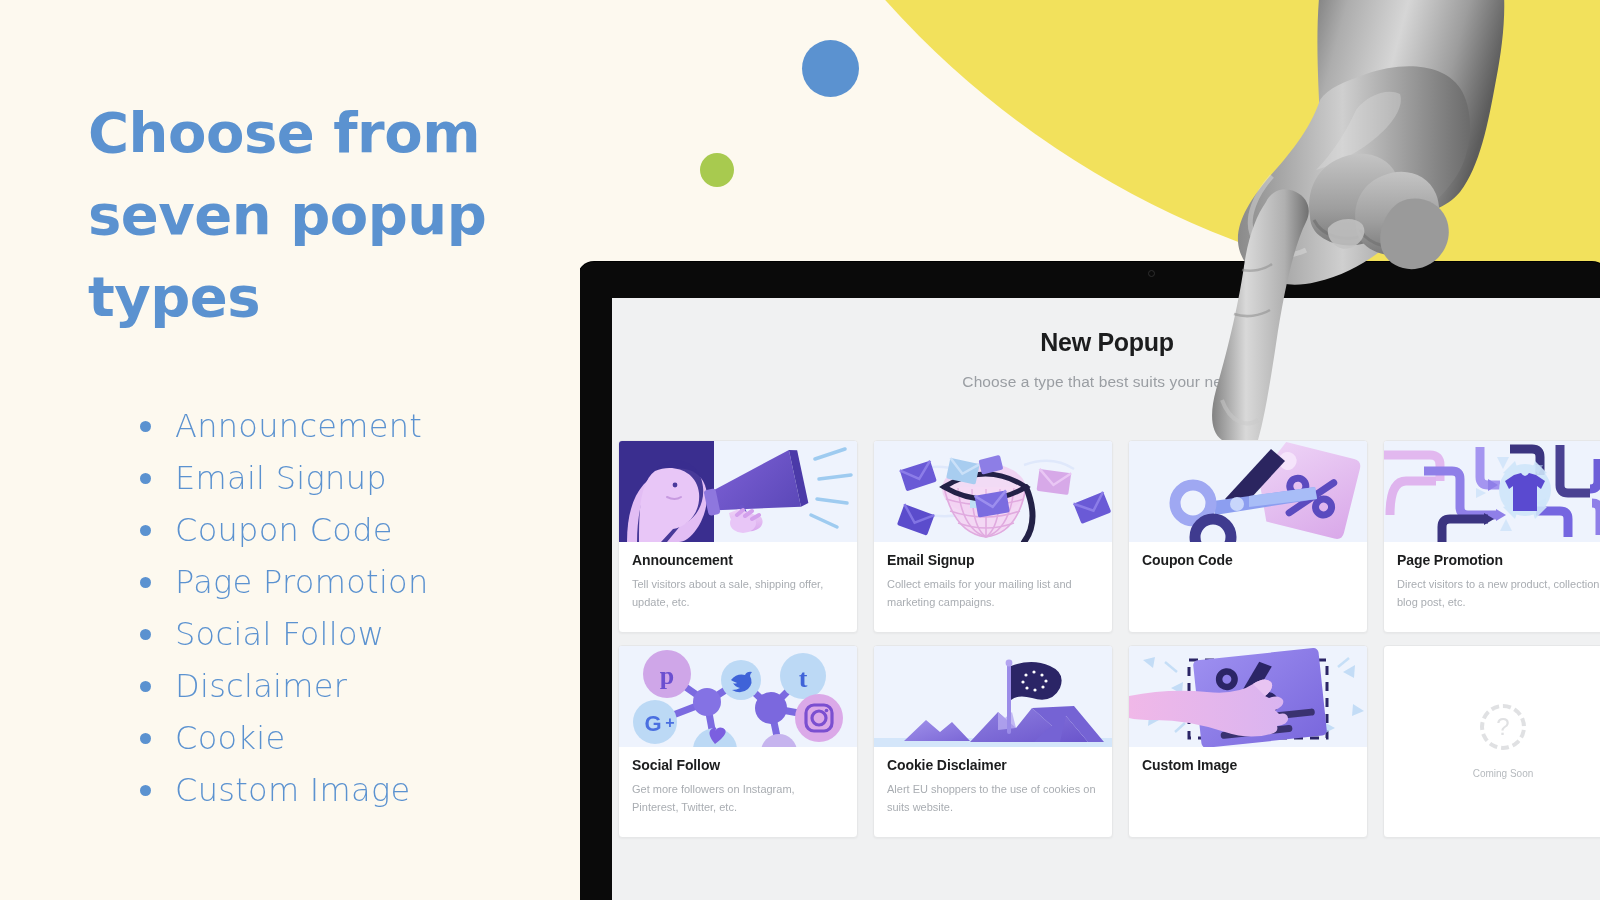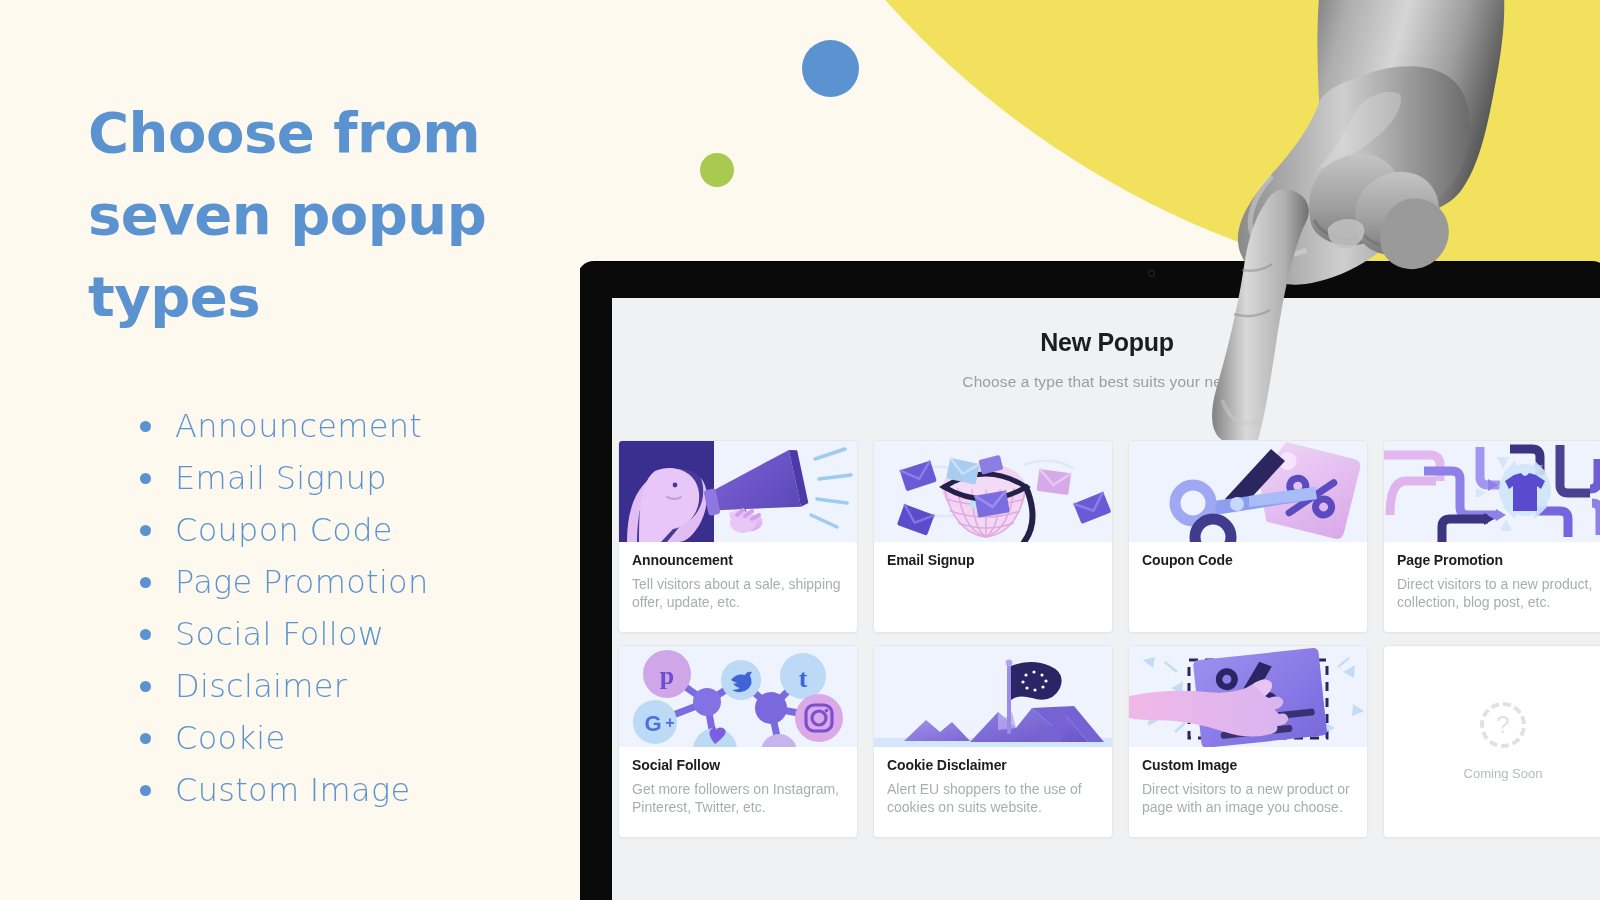--- a/index.html
+++ b/index.html
@@ -96,35 +96,35 @@
   }
   .card-art{
     height:101px; width:100%; position:relative; overflow:hidden;
     background:#eef3fd;
   }
   .card-body{ padding:10px 13px 0 13px; }
   .card-title{
     font-size:14px; font-weight:700; color:#1c1d1e; letter-spacing:-0.1px;
   }
   .card-desc{
-    margin-top:7px; font-size:14px; line-height:18px; color:#a9adb2;
+    margin-top:7px; font-size:11px; line-height:18px; color:#a9adb2;
   }
 
   .card.coming-soon{
     display:flex; flex-direction:column; align-items:center;
     justify-content:center; background:#fff;
   }
   #coming-soon-icon{
     width:46px;height:46px;border-radius:50%;
     border:4px dashed #e0e1e3;
     display:flex;align-items:center;justify-content:center;
     color:#e0e1e3;font-size:24px;font-weight:400;
   }
   #coming-soon-label{
-    margin-top:18px; font-size:13px; color:#b6babe;
+    margin-top:18px; font-size:10px; color:#b6babe;
   }
 
   
   #hand{
     position:absolute; left:1160px; top:-30px; width:430px; height:470px;
     z-index:20; pointer-events:none;
   }
 </style>
 </head>
 <body>
@@ -283,20 +283,21 @@
                 <path d="M202 56 L218 70 L234 56" fill="none" stroke="#8c7de8" stroke-width="2.5"></path>
               </g>
             <g transform="rotate(-14 118 24)">
                 <rect x="106" y="16" width="22" height="15" rx="2" fill="#8d7ee6"></rect>
               </g>
           </g>
         </svg>
       </div>
       <div class="card-body">
         <div class="card-title">Email Signup</div>
+        <div class="card-desc">Collect emails for your mailing list and marketing campaigns.</div>
       </div>
     </div>
 
     <div class="card">
       <div class="card-art">
         <svg width="240" height="101" viewBox="0 0 240 101">
           <defs>
             <linearGradient id="tagg" x1="0" y1="0" x2="1" y2="1">
               <stop offset="0" stop-color="#efd6f7"></stop>
                 <stop offset="1" stop-color="#d9a8e9"></stop>
@@ -506,21 +507,20 @@
             </g>
             <rect x="88" y="68" width="96" height="7" rx="3.5" fill="#3a3270"></rect>
             <rect x="88" y="82" width="72" height="7" rx="3.5" fill="#3a3270"></rect>
           </g>
           <path d="M0 50 Q40 42 78 46 Q108 49 124 38 Q136 30 142 36 Q146 42 136 50 L140 52 Q150 48 154 54 Q156 60 146 64 L150 68 Q158 66 159 72 Q160 78 148 80 Q150 86 142 88 Q120 94 96 86 Q60 74 26 74 Q8 74 0 72 Z" fill="url(#arm)"></path>
           <path d="M124 38 Q136 30 142 36 Q146 42 136 50 Z" fill="#e8c4f2"></path>
         </svg>
       </div>
       <div class="card-body">
         <div class="card-title">Custom Image</div>
-        <div class="card-desc">Direct visitors to a new product or page with an image you choose.</div>
       </div>
     </div>
 
     <div class="card coming-soon">
       <div id="coming-soon-icon">
         <span>?</span>
       </div>
       <div id="coming-soon-label">Coming Soon</div>
     </div>
 

